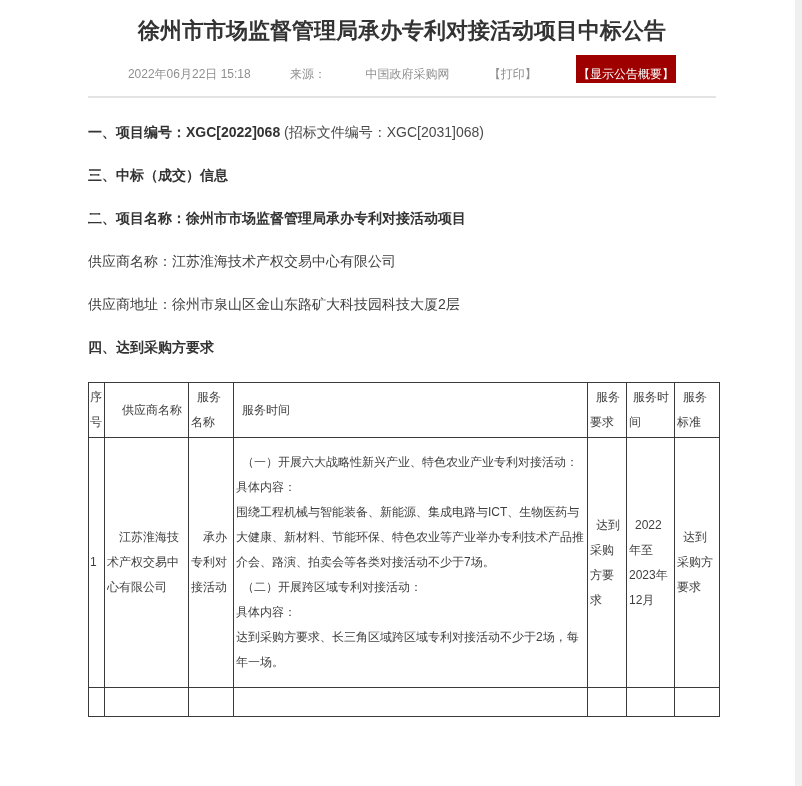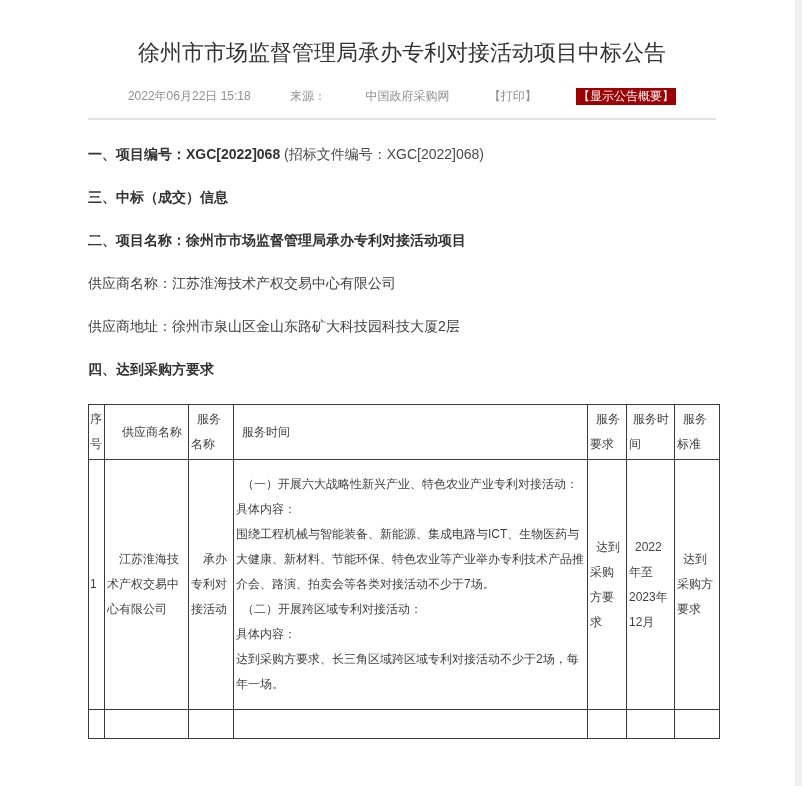--- a/index.html
+++ b/index.html
@@ -9,32 +9,32 @@
     font-family:"Liberation Sans","DejaVu Sans",sans-serif;
     color:#404040;
   }
   .scrollbar-track {
     position:absolute; top:0; right:0; width:7px; height:786px;
     background:#f0f0f0;
   }
   .container { position:absolute; left:88px; top:0; width:628px; }
 
   .title {
-    margin:38px 0 0 0; text-align:center;
-    font-size:22px; line-height:29px; font-weight:normal; color:#333333;
+    margin:16px 0 0 0; text-align:center;
+    font-size:22px; line-height:29px; font-weight:bold; color:#333333;
   }
   .meta {
     margin-top:22px; text-align:center;
     font-size:12px; line-height:15px; color:#8f8f8f;
   }
   .meta span { margin:0 18px; }
   .meta .print-btn { cursor:pointer; }
   .summary-badge {
     background:#9e0000; color:#ffffff;
-    padding:1px 2px 2px 2px; cursor:pointer;
+    padding:12px 2px 2px 2px; cursor:pointer;
   }
   .divider { margin-top:14px; border-top:2px solid #e3e3e3; width:628px; }
 
   .body-text { margin-top:26px; }
   .body-text p { margin:0 0 27px 0; font-size:14px; line-height:16px; }
   .sec { font-weight:bold; color:#333333; }
   .sec .normal { font-weight:normal; color:#4a4a4a; }
 
   table.main-table {
     border-collapse:collapse; table-layout:fixed; width:627px;
@@ -76,21 +76,21 @@
     <span>2022年06月22日 15:18</span>
     <span>来源：</span>
     <span>中国政府采购网</span>
     <span class="print-btn">【打印】</span>
     <span class="summary-badge">【显示公告概要】</span>
   </div>
 
   <div class="divider"></div>
 
   <div class="body-text">
-    <p class="sec"><span>一、项目编号：</span><span>XGC[2022]068</span> <span class="normal">(招标文件编号：XGC[2022]068)</span></p>
+    <p class="sec"><span>一、项目编号：</span><span>XGC[2022]068</span> <span class="normal">(招标文件编号：XGC[2031]068)</span></p>
     <p class="sec">三、中标（成交）信息</p>
     <p class="sec">二、项目名称：徐州市市场监督管理局承办专利对接活动项目</p>
     <p>供应商名称：江苏淮海技术产权交易中心有限公司</p>
     <p>供应商地址：徐州市泉山区金山东路矿大科技园科技大厦2层</p>
     <p class="sec">四、达到采购方要求</p>
   </div>
 
   <table class="main-table">
     <colgroup>
       <col style="width:16px">

